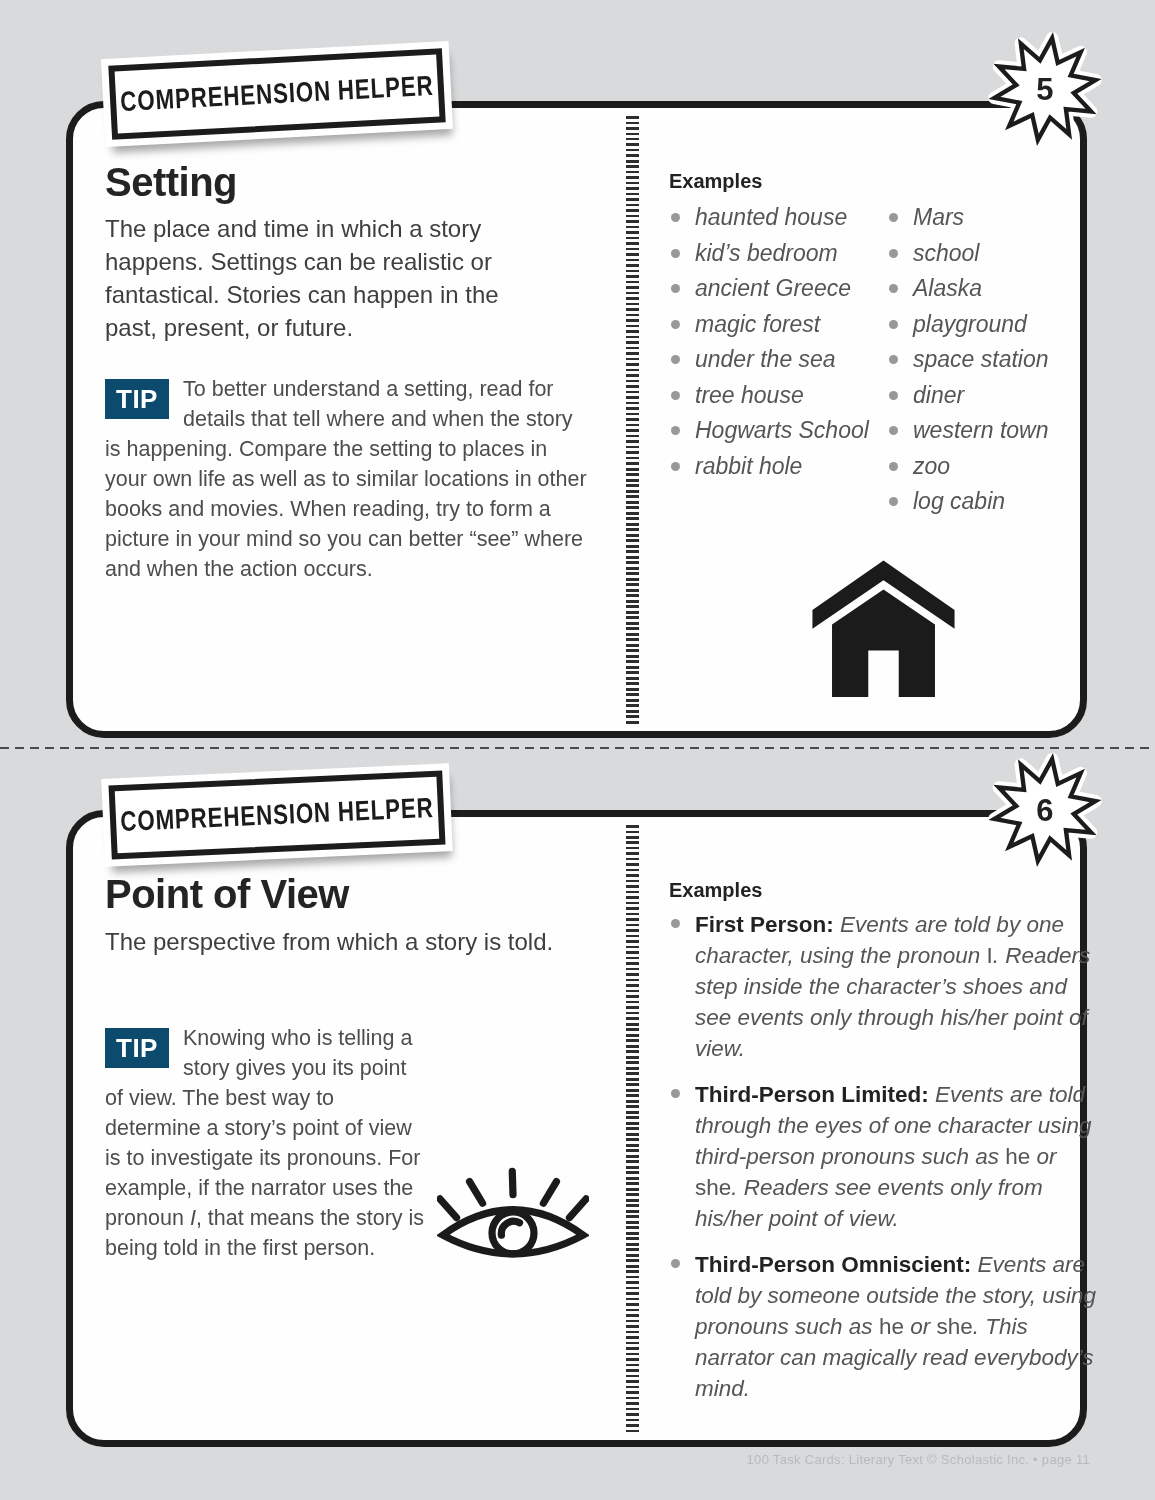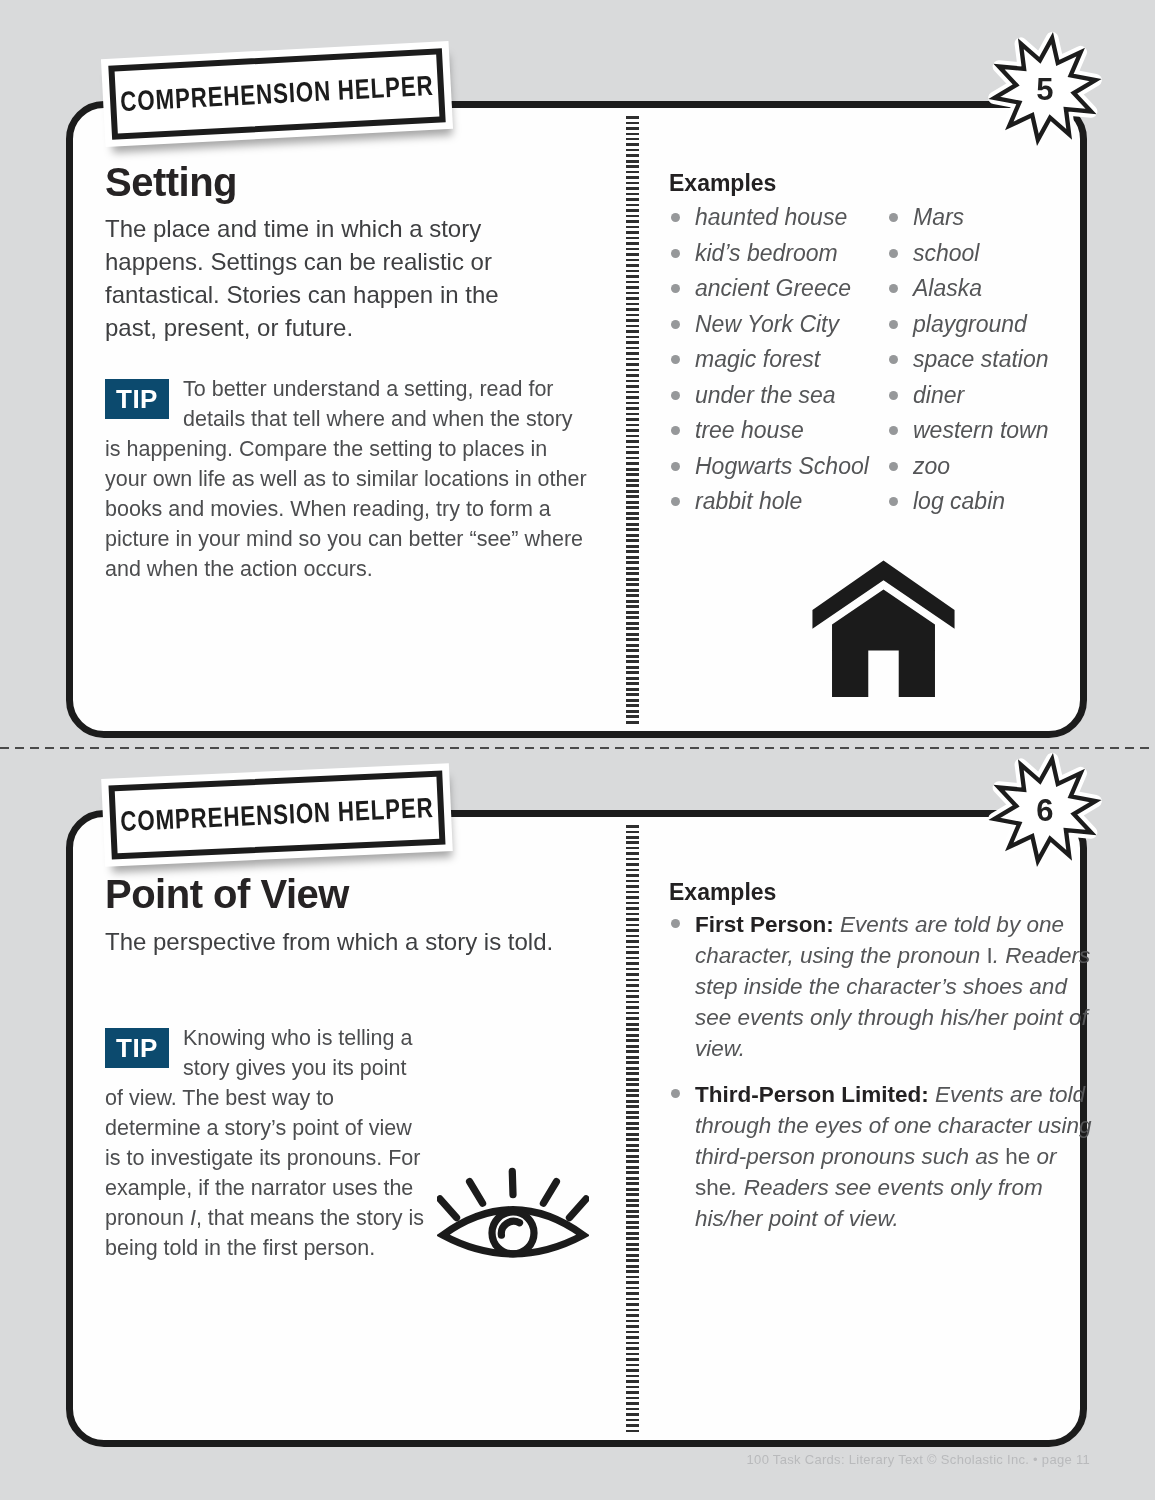--- a/index.html
+++ b/index.html
@@ -65,21 +65,21 @@
     background:#0c4a6e;color:#fff;font-weight:700;font-size:26px;
     display:flex;align-items:center;justify-content:center;letter-spacing:0.5px;
   }
   .eye-float{
     float:right;width:162px;height:138px;margin-top:112px;
     display:flex;align-items:flex-end;justify-content:flex-end;
   }
 
   .examples-heading{
     position:absolute;left:596px;top:62px;
-    font-size:23px;font-weight:700;color:#232122;
+    font-size:20px;font-weight:700;color:#232122;
   }
   ul.ex-list{
     position:absolute;margin:0;padding:0;list-style:none;top:92px;
     font-size:23px;line-height:35.5px;color:#545557;
   }
   #ex-col1{left:596px;width:218px;}
   #ex-col2{left:814px;width:205px;}
   ul.ex-list li{position:relative;padding-left:26px;}
   ul.ex-list li::before{
     content:'';position:absolute;left:2px;top:13px;width:9px;height:9px;
@@ -121,21 +121,20 @@
     <span><span class="r">To better understand a setting, read for details that tell where and when the story is happening. Compare the setting to places in your own life as well as to similar locations in other books and movies. When reading, try to form a picture in your mind so you can better “see” where and when the action occurs.</span></span>
   </p>
 
   <div class="divider"></div>
 
   <div class="examples-heading">Examples</div>
   <ul class="ex-list" id="ex-col1">
       <li><span class="i">haunted house</span></li>
       <li><span class="i">kid’s bedroom</span></li>
       <li><span class="i">ancient Greece</span></li>
-      <li><span class="i">New York City</span></li>
       <li><span class="i">magic forest</span></li>
       <li><span class="i">under the sea</span></li>
       <li><span class="i">tree house</span></li>
       <li><span class="i">Hogwarts School</span></li>
       <li><span class="i">rabbit hole</span></li>
     </ul>
   <ul class="ex-list" id="ex-col2">
       <li><span class="i">Mars</span></li>
       <li><span class="i">school</span></li>
       <li><span class="i">Alaska</span></li>
@@ -177,20 +176,21 @@
     </span>
     <span><span class="r">Knowing who is telling a story gives you its point of view. The best way to determine a story’s point of view is to investigate its pronouns. For example, if the narrator uses the pronoun </span><span class="i">I</span><span class="r">, that means the story is being told in the first person.</span></span>
   </p>
 
   <div class="divider"></div>
 
   <div class="examples-heading">Examples</div>
   <ul class="rich-list">
       <li><span class="b">First Person: </span><span class="i">Events are told by one character, using the pronoun </span><span class="r">I</span><span class="i">. Readers step inside the character’s shoes and see events only through his/her point of view.</span></li>
       <li><span class="b">Third-Person Limited: </span><span class="i">Events are told through the eyes of one character using third-person pronouns such as </span><span class="r">he</span><span class="i"> or </span><span class="r">she</span><span class="i">. Readers see events only from his/her point of view.</span></li>
+      <li><span class="b">Third-Person Omniscient: </span><span class="i">Events are told by someone outside the story, using pronouns such as </span><span class="r">he</span><span class="i"> or </span><span class="r">she</span><span class="i">. This narrator can magically read everybody’s mind.</span></li>
     </ul>
 </div>
 
 <div class="banner" id="banner-setting">
   <div class="banner-frame">
     <span class="banner-text">COMPREHENSION HELPER</span>
   </div>
 </div>
 <div class="banner" id="banner-pov">
   <div class="banner-frame">

